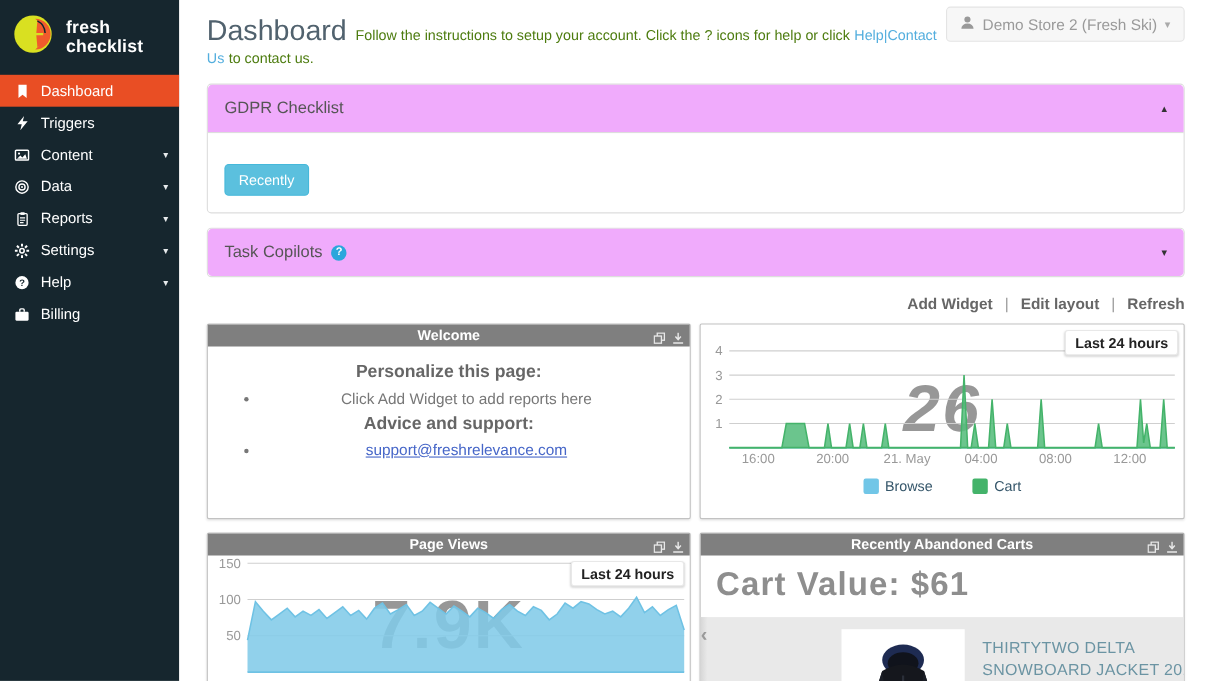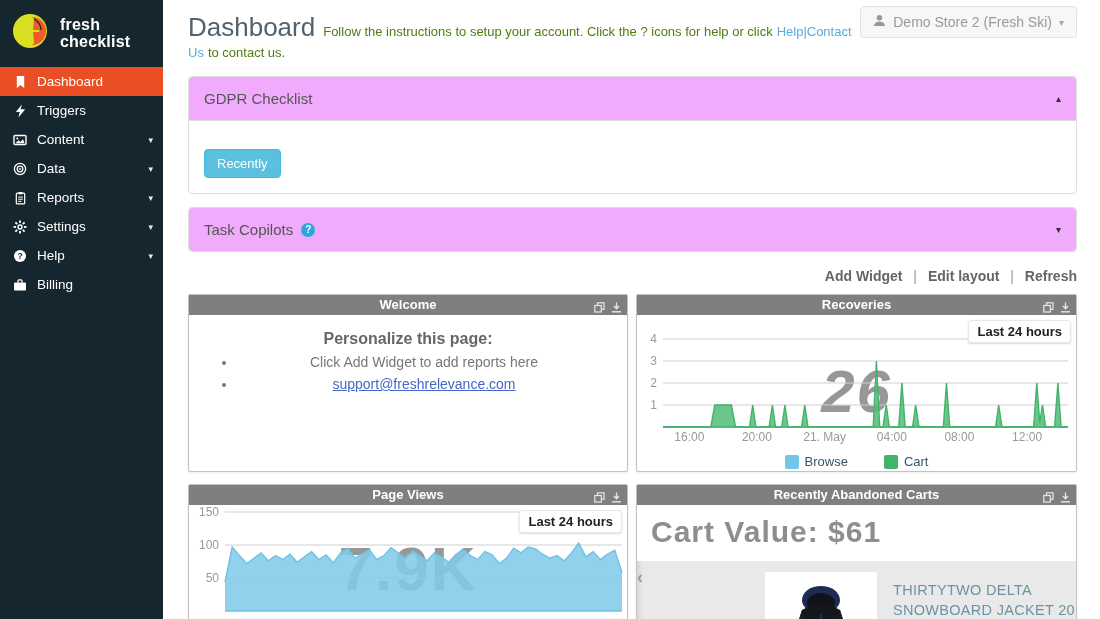--- a/index.html
+++ b/index.html
@@ -257,40 +257,28 @@
                   <path d="M5.5 0.5 V6 M3 4 l2.5 2.8 L8 4" fill="none" stroke="#e8e8e8" stroke-width="1.3"></path>
                   <line x1="1" y1="9.8" x2="10" y2="9.8" stroke="#e8e8e8" stroke-width="1.4"></line>
                 </svg></span>
           </span>
         </div>
         <div class="wbody welcome-body">
           <h3>Personalize this page:</h3>
           <ul>
               <li>Click Add Widget to add reports here</li>
             </ul>
+          <h3>Advice and support:</h3>
           <ul>
               <li><a href="#">support@freshrelevance.com</a></li>
             </ul>
         </div>
       </div>
 
       <div class="widget row1">
-        <div class="whead">
-          <span>Recoveries</span>
-          <span class="wicons">
-            <span><svg width="11" height="11" viewBox="0 0 11 11">
-                  <rect x="3.5" y="0.8" width="6.5" height="6.5" fill="none" stroke="#e8e8e8" stroke-width="1.2"></rect>
-                  <rect x="0.8" y="3.5" width="6.5" height="6.5" fill="#7f7f7f" stroke="#e8e8e8" stroke-width="1.2"></rect>
-                </svg></span>
-            <span><svg width="11" height="11" viewBox="0 0 11 11">
-                  <path d="M5.5 0.5 V6 M3 4 l2.5 2.8 L8 4" fill="none" stroke="#e8e8e8" stroke-width="1.3"></path>
-                  <line x1="1" y1="9.8" x2="10" y2="9.8" stroke="#e8e8e8" stroke-width="1.4"></line>
-                </svg></span>
-          </span>
-        </div>
         <div class="wbody">
           <div class="chart-badge">Last 24 hours</div>
           <div class="big-number big-26">26</div>
           <svg id="chart-recoveries" class="chart-svg" width="437" height="138">
               <line x1="26" y1="90" x2="431" y2="90" stroke="#cfcfcf" stroke-width="1"></line>
               <text x="20" y="94" text-anchor="end" font-size="12" fill="#999" font-family="Liberation Sans, sans-serif">1</text>
               <line x1="26" y1="68" x2="431" y2="68" stroke="#cfcfcf" stroke-width="1"></line>
               <text x="20" y="72" text-anchor="end" font-size="12" fill="#999" font-family="Liberation Sans, sans-serif">2</text>
               <line x1="26" y1="46" x2="431" y2="46" stroke="#cfcfcf" stroke-width="1"></line>
               <text x="20" y="50" text-anchor="end" font-size="12" fill="#999" font-family="Liberation Sans, sans-serif">3</text>

